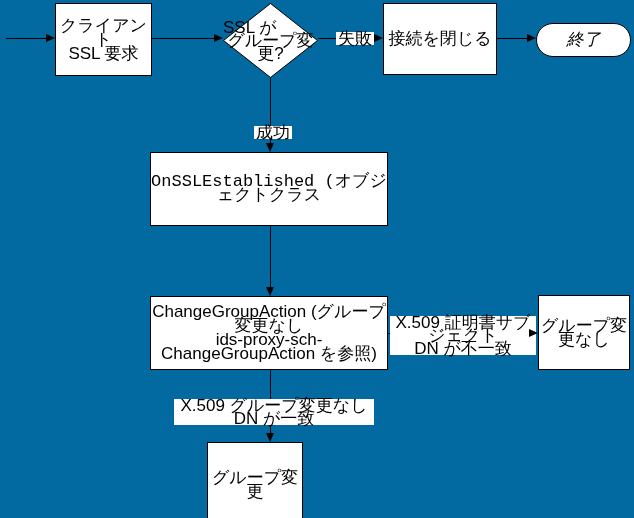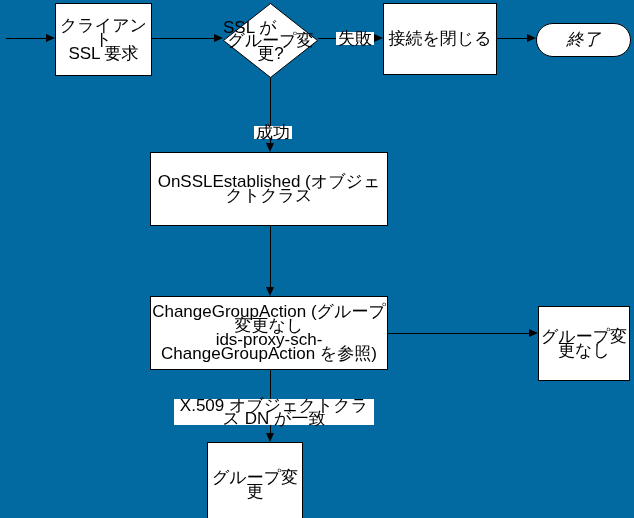--- a/index.html
+++ b/index.html
@@ -54,23 +54,23 @@
   .diamond-text {
     position: absolute; inset: 0;
     display: flex; flex-direction: column;
     align-items: flex-start; justify-content: center;
     text-align: center; line-height: 13px;
   }
   
   #n-client   { left: 55px;  top: 3px;   width: 97px;  height: 73px; }
   #n-close    { left: 383px; top: 3px;   width: 114px;  height: 72px; }
   #n-end      { left: 536px; top: 23px;  width: 95px;  height: 34px; }
-  #n-onssl    { left: 150px; top: 152px; width: 238px; height: 74px; }
+  #n-onssl    { left: 150px; top: 152px; width: 238px; height: 74px; font-family: Liberation Mono, monospace; }
   #n-cga      { left: 150px; top: 296px; width: 238px; height: 74px; }
-  #n-nochange { left: 538px; top: 295px; width: 92px;  height: 75px; margin-top: 11px; }
+  #n-nochange { left: 538px; top: 295px; width: 92px;  height: 75px; }
   #n-change   { left: 207px; top: 442px; width: 96px;  height: 86px; }
   
   #l-start  { left: 6px;   top: 38px;  width: 41px; }
   #l-c2d    { left: 151px; top: 38px;  width: 63px; }
   #l-fail   { left: 318px; top: 38px;  width: 56px; }
   #l-end    { left: 481px; top: 38px;  width: 46px; }
   #l-succ   { left: 270px; top: 78px;  height: 65px; }
   #l-o2c    { left: 270px; top: 226px; height: 61px; }
   #l-mis    { left: 388px; top: 333px; width: 141px; }
   #l-match  { left: 270px; top: 370px; height: 63px; }
@@ -154,16 +154,18 @@
     <div>グループ変更なし</div>
   </div>
 
   <div class="node" id="n-change">
     <div>グループ変更</div>
   </div>
 
   <div class="edge-label" id="lab-fail">失敗</div>
   <div class="edge-label" id="lab-succ">成功</div>
   <div class="edge-label" id="lab-mis">
+    <div>X.509 証明書サブジェクト</div>
+    <div>DN が不一致</div>
   </div>
-  <div class="edge-label" id="lab-match">X.509 オブジェクトクラス DN が一致</div>
+  <div class="edge-label" id="lab-match">X.509 グループ変更なし DN が一致</div>
 
 </div>
 
 </body></html>

